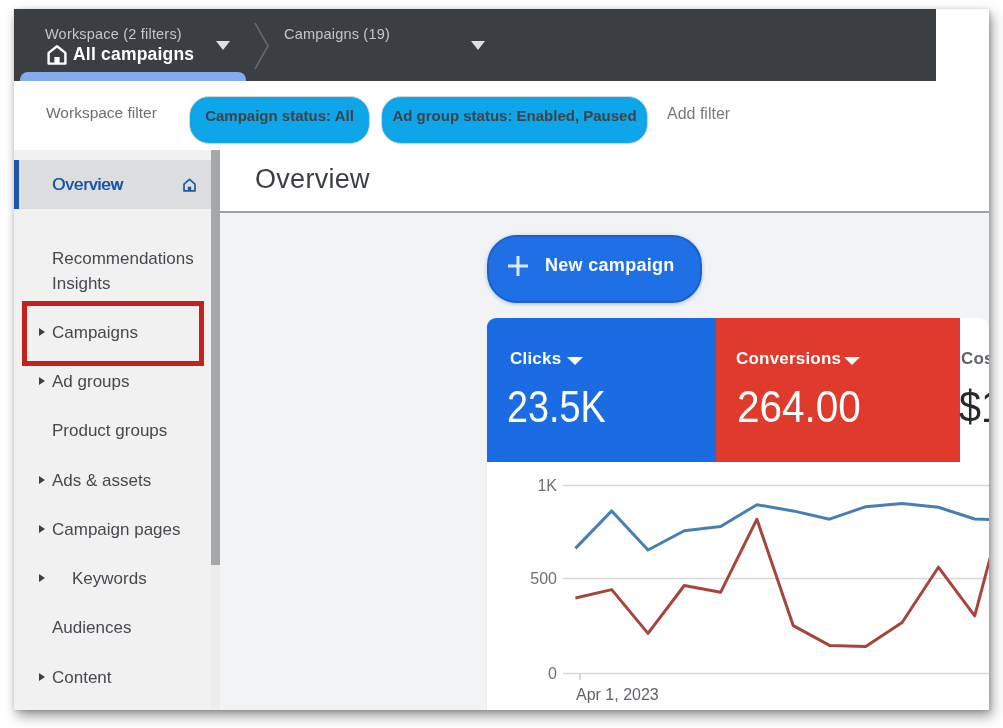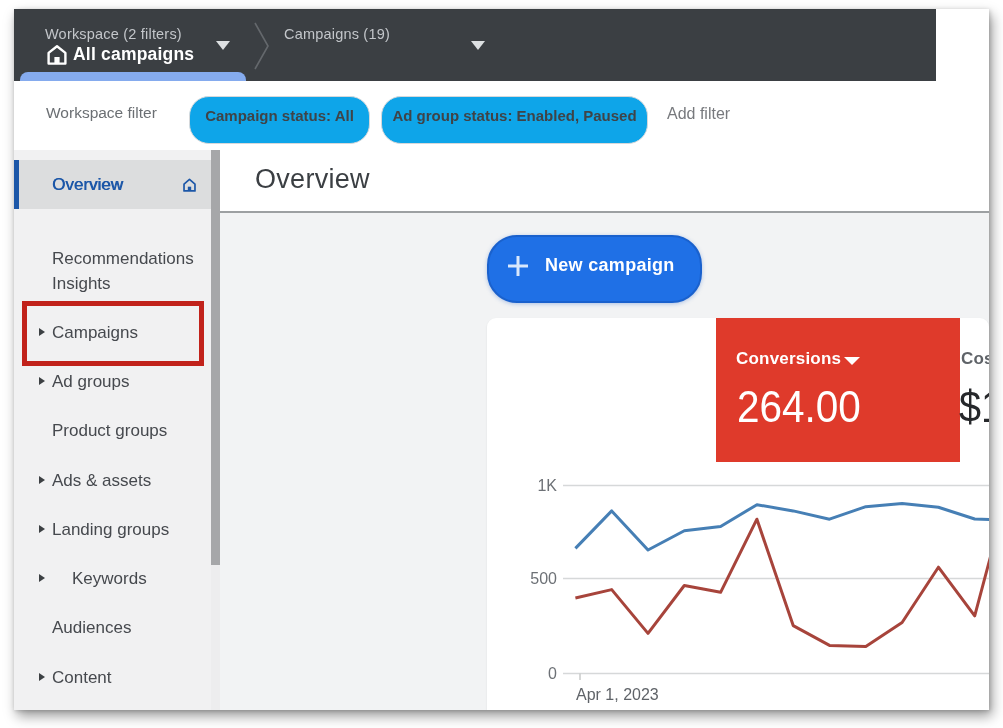--- a/index.html
+++ b/index.html
@@ -76,40 +76,45 @@
   <div class="mi" style="top:216px;margin-top:24px;">Recommendations</div>
   <div class="mi" style="top:265px;">Insights</div>
   <div class="bullet" style="top:319px;"></div>
   <div class="mi" style="top:314px;">Campaigns</div>
   <div class="bullet" style="top:368px;"></div>
   <div class="mi" style="top:363px;">Ad groups</div>
   <div class="mi" style="top:412px;">Product groups</div>
   <div class="bullet" style="top:467px;"></div>
   <div class="mi" style="top:462px;">Ads &amp; assets</div>
   <div class="bullet" style="top:516px;"></div>
-  <div class="mi" style="top:511px;">Landing groups</div>
+  <div class="mi" style="top:511px;">Campaign pages</div>
   <div class="bullet" style="top:565px;"></div>
   <div class="mi" style="top:560px;margin-left:20px;">Keywords</div>
   <div class="mi" style="top:609px;">Audiences</div>
   <div class="bullet" style="top:664px;"></div>
   <div class="mi" style="top:659px;">Content</div>
   <div id="redbox"></div>
   <div id="sbtrack"></div>
   <div id="sbthumb"></div>
   <div id="mainhead"></div>
   <div id="mtitle">Overview</div>
   <div id="mdivider"></div>
   <div id="mainbg"></div>
   <div id="ncbtn">
     <svg style="position:absolute; left:18px; top:18px;" width="22" height="22" viewBox="0 0 22 22">
       <path d="M11 1 V21 M1 11 H21" stroke="#d9e8fc" stroke-width="3"></path>
     </svg>
     <div class="txt">New campaign</div>
   </div>
   <div id="card">
+    <div id="bluebox">
+      <div class="statlab" style="left:23px;">Clicks</div>
+      <div class="wcaret" style="left:80px; top:39px;"></div>
+      <div class="statval" style="left:20px; transform:scaleX(0.84);">23.5K</div>
+    </div>
     <div id="redstat">
       <div class="statlab" style="left:20px;">Conversions</div>
       <div class="wcaret" style="left:128px; top:39px;"></div>
       <div class="statval" style="left:21px; transform:scaleX(0.90);">264.00</div>
     </div>
     <div class="statlab" style="left:474px; color:#5f6368; font-weight:bold;">Cost</div>
     <div class="statval" style="left:472px; color:#26282b; transform:scaleX(0.88);">$12.4K</div>
     <svg style="position:absolute; left:0; top:144px;" width="502" height="243" viewBox="0 0 502 243">
       <line x1="76" y1="23.5" x2="502" y2="23.5" stroke="#d6d8d9" stroke-width="1.5"></line>
       <line x1="76" y1="116.5" x2="502" y2="116.5" stroke="#d6d8d9" stroke-width="1.5"></line>

